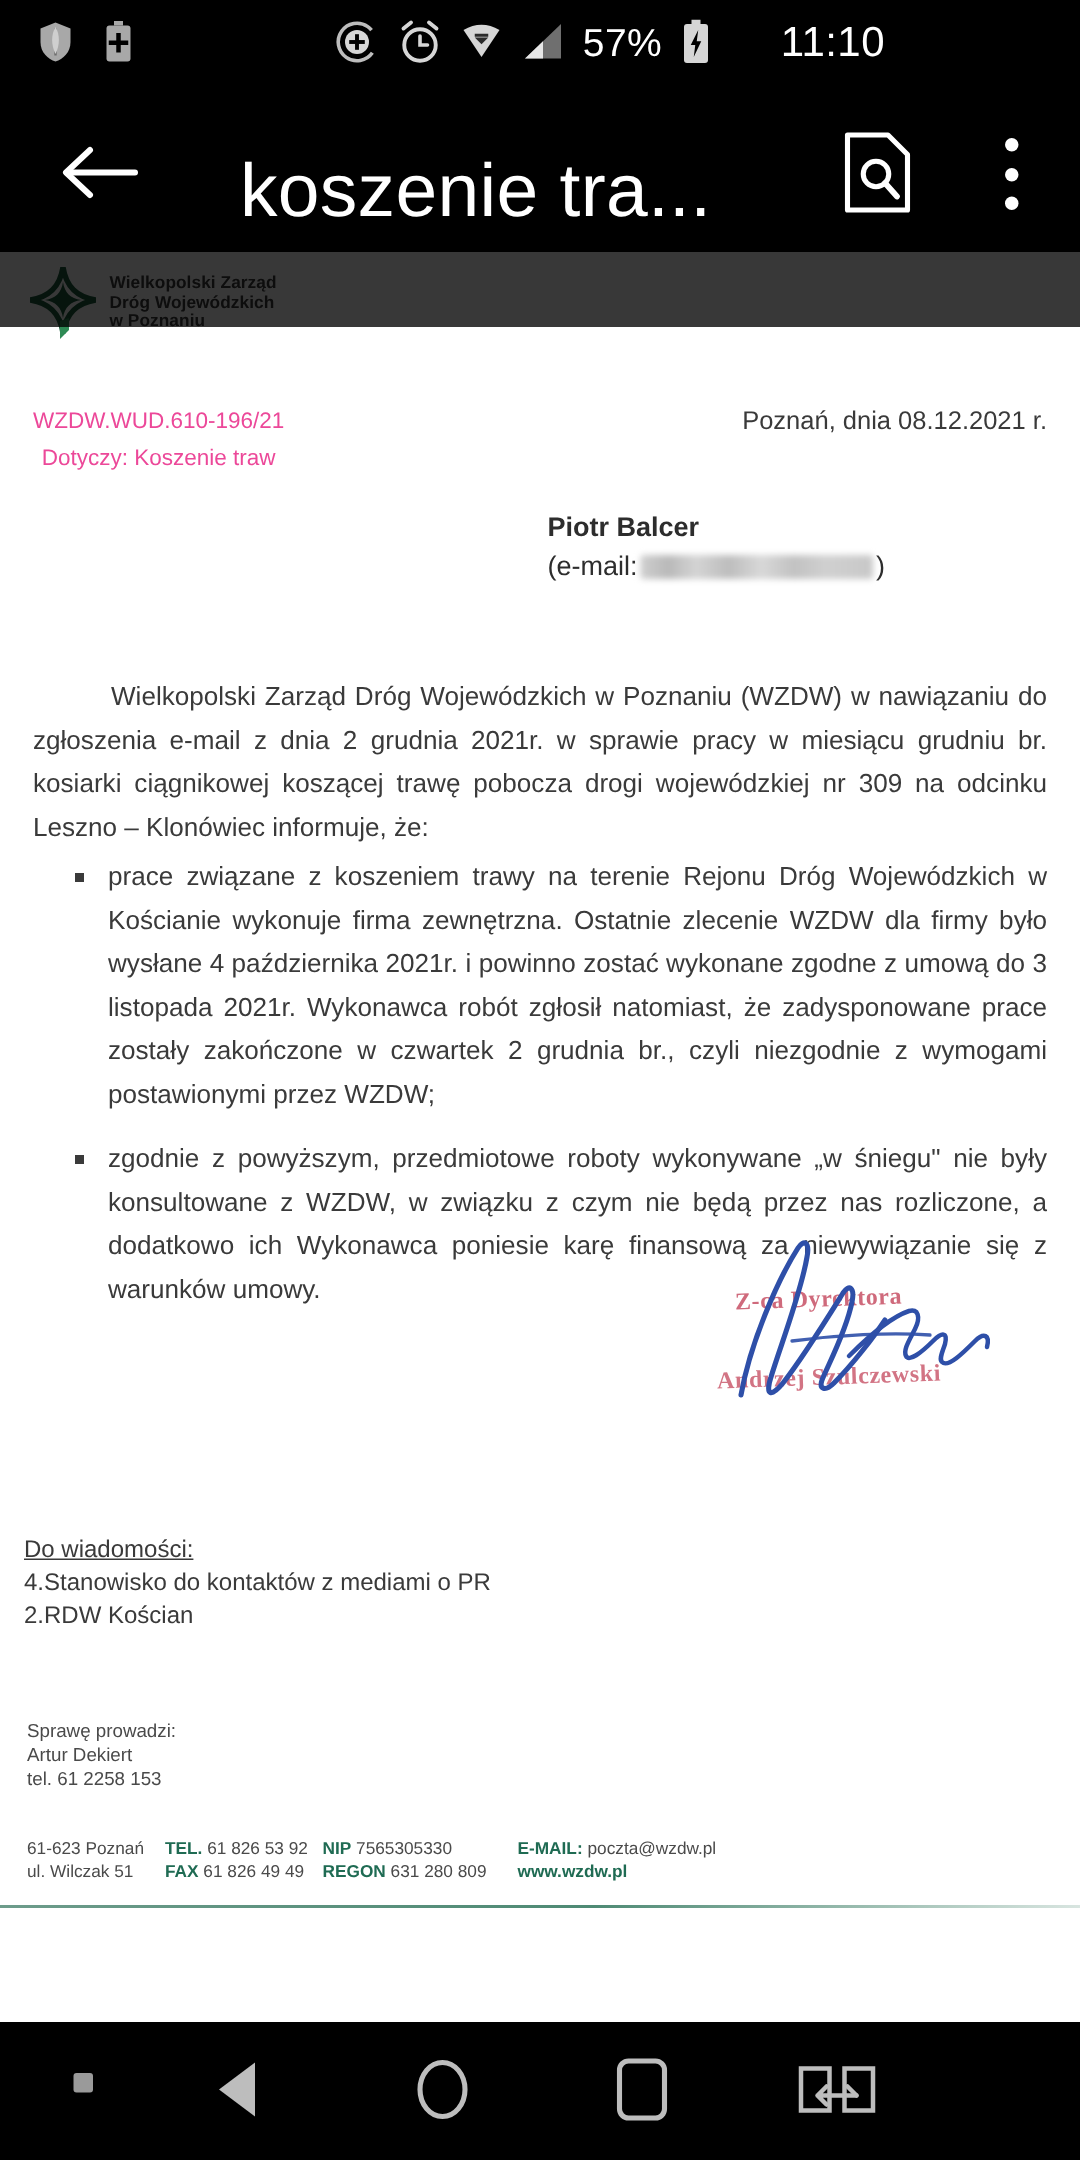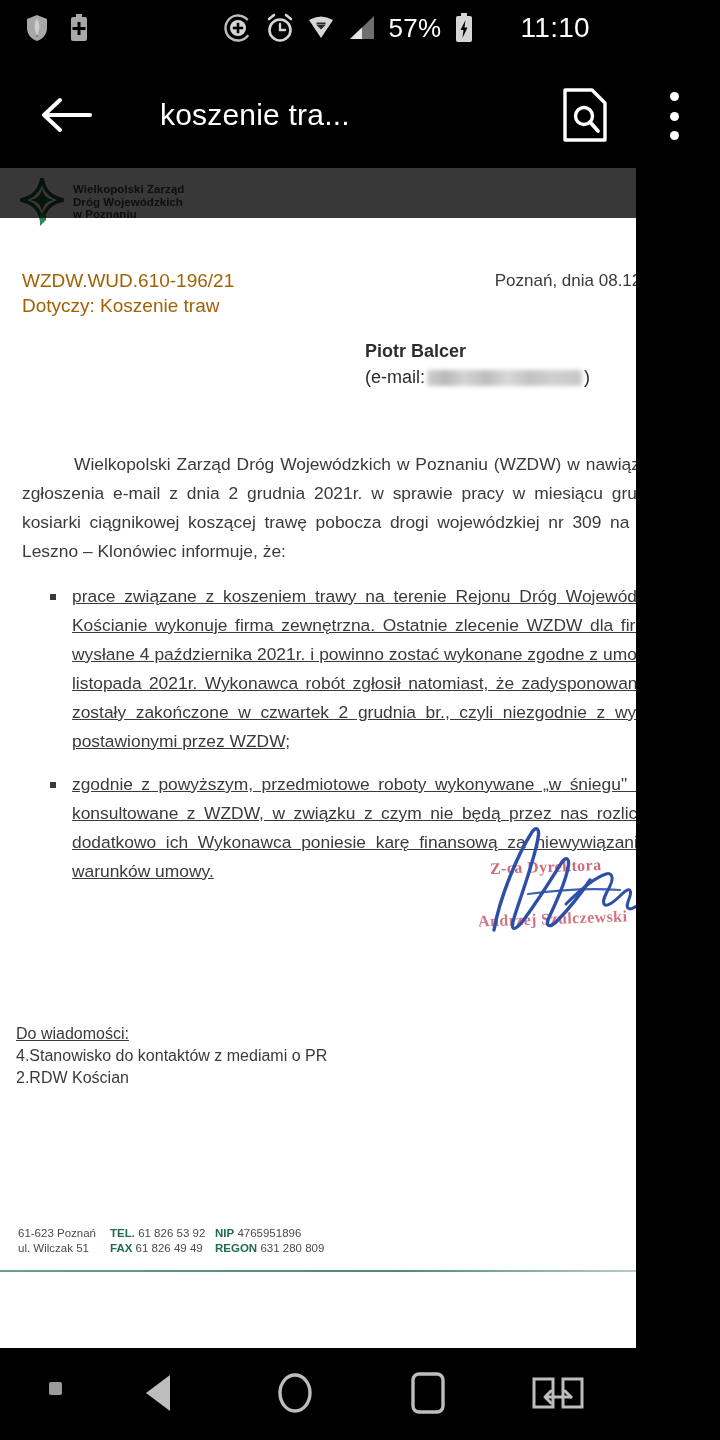--- a/index.html
+++ b/index.html
@@ -29,61 +29,61 @@
   }
   .appbar-scrim{
     position:absolute;top:162px;left:0;width:720px;height:56px;
     background:rgba(0,0,0,0.78);z-index:30;
   }
   .ab-back{
     position:absolute;left:40px;top:92px;width:52px;height:46px;z-index:32;
   }
   .ab-title{
     position:absolute;left:160px;top:98px;z-index:32;
-    color:#fff;font-size:30px;font-weight:400;letter-spacing:.2px;
+    color:#fff;font-size:50px;font-weight:400;letter-spacing:.2px;
     white-space:nowrap;
   }
   .ab-scan{position:absolute;right:112px;top:88px;width:46px;height:54px;z-index:32;}
   .ab-menu{position:absolute;right:40px;top:92px;width:12px;height:48px;z-index:32;
     display:flex;flex-direction:column;justify-content:space-between;align-items:center;}
   .ab-menu i{display:block;width:9px;height:9px;border-radius:50%;background:#fff;}
 
   
   .page{
-    position:absolute;top:168px;left:0;width:636px;height:1180px;
+    position:absolute;top:168px;left:0;width:720px;height:1180px;
     background:#fff;z-index:10;overflow:hidden;
   }
   .doc{position:relative;width:720px;height:1180px;color:#3a3a3a;}
 
   
   .logo-wrap{position:absolute;left:20px;top:10px;display:flex;align-items:center;gap:9px;}
   .logo-mark{width:44px;height:48px;flex:none;}
   .logo-text{font-size:11.5px;line-height:12.5px;color:#3b3b3b;font-weight:700;letter-spacing:.05px;}
 
   
   .refline{position:absolute;left:22px;top:100px;right:22px;display:flex;justify-content:space-between;}
-  .ref-left{font-size:19px;line-height:25px;color:#a16207;}
+  .ref-left{font-size:15px;line-height:25px;color:#ec4899;text-align:center;}
   .ref-right{font-size:17px;line-height:25px;color:#3a3a3a;text-align:right;padding-top:0;}
 
   
   .addressee{position:absolute;left:365px;top:170px;font-size:18px;line-height:26px;color:#2d2d2d;}
   .addressee .b{font-weight:700;}
   .redact{
     display:inline-block;vertical-align:-3px;width:155px;height:16px;
     background:linear-gradient(90deg,#cfcfcf 0%,#b9b9b9 12%,#d4d4d4 24%,#bdbdbd 38%,#d8d8d8 52%,#c2c2c2 66%,#d0d0d0 80%,#c8c8c8 100%);
     filter:blur(2.2px);border-radius:2px;margin:0 2px;
   }
 
   
   .bodytext{position:absolute;left:22px;top:282px;width:676px;}
   .para{
     font-size:17.4px;line-height:29px;color:#3a3a3a;text-align:justify;text-indent:52px;
     margin:0;
   }
-  ul.bullets{margin:16px 0 0 0;padding:0;list-style:none;text-decoration:underline;}
+  ul.bullets{margin:4px 0 0 0;padding:0;list-style:none;}
   ul.bullets li{
     position:relative;padding-left:50px;margin-bottom:14px;
     font-size:17.4px;line-height:29px;color:#3a3a3a;text-align:justify;
   }
   ul.bullets li::before{
     content:"";position:absolute;left:28px;top:12px;width:6px;height:6px;background:#3a3a3a;
   }
 
   
   .sig{position:absolute;left:470px;top:650px;width:220px;height:120px;}
@@ -261,34 +261,43 @@
           </g>
         </svg>
       </div>
 
       <div class="notify">
         <div class="u">Do wiadomości:</div>
         <div>4.Stanowisko do kontaktów z mediami o PR</div>
         <div>2.RDW Kościan</div>
       </div>
 
+      <div class="handler">
+        <div>Sprawę prowadzi:</div>
+        <div>Artur Dekiert</div>
+        <div>tel. 61 2258 153</div>
+      </div>
 
       <div class="footer">
         <div class="fcols">
           <div class="fcol c1">
             <div>61-623 Poznań</div>
             <div>ul. Wilczak 51</div>
           </div>
           <div class="fcol c2">
             <div><b>TEL.</b> <span>61 826 53 92</span></div>
             <div><b>FAX</b> <span>61 826 49 49</span></div>
           </div>
           <div class="fcol c3">
-            <div><b>NIP</b> <span>4765951896</span></div>
+            <div><b>NIP</b> <span>7565305330</span></div>
             <div><b>REGON</b> <span>631 280 809</span></div>
+          </div>
+          <div class="fcol c4">
+            <div><b>E-MAIL:</b> <span>poczta@wzdw.pl</span></div>
+            <div class="green">www.wzdw.pl</div>
           </div>
         </div>
         <div class="frule"></div>
         <div class="fine">
         </div>
       </div>
 
     </div>
   </div>
 

